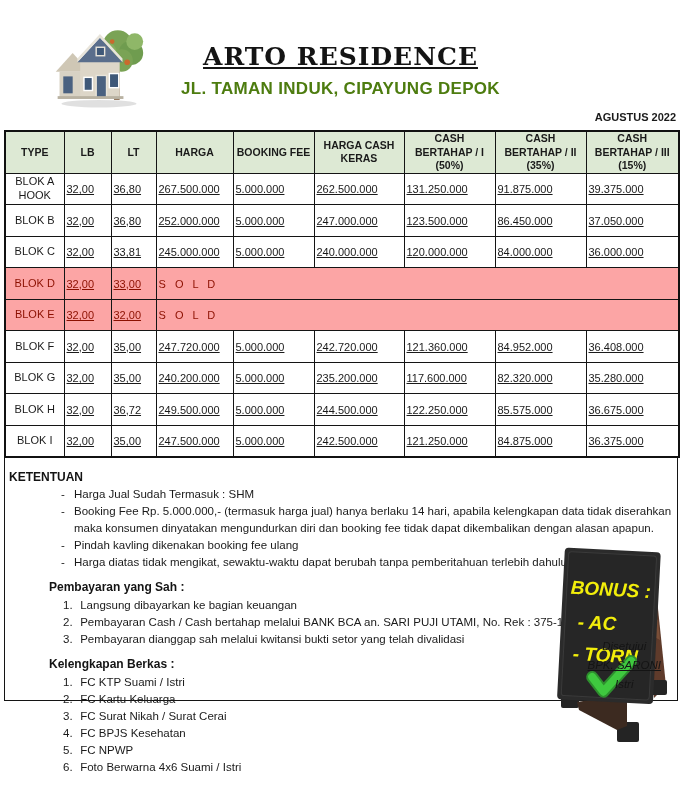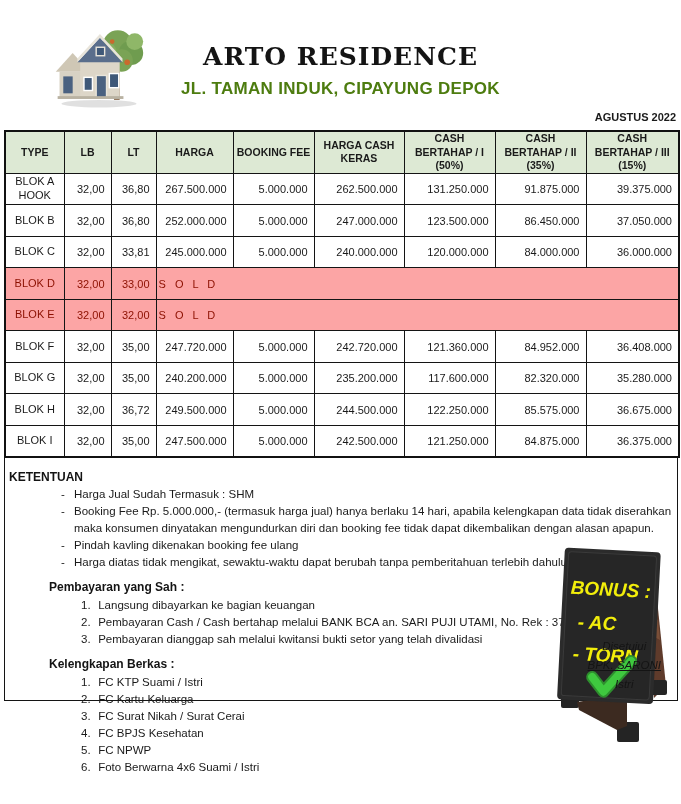--- a/index.html
+++ b/index.html
@@ -6,21 +6,21 @@
   html,body { background:#888; }
   .page {
     position:relative; width:681px; height:804px; background:#ffffff;
     font-family:"Liberation Sans", sans-serif; color:#1a1a1a; overflow:hidden;
     margin:0 auto;
   }
   
   .brand-title {
     position:absolute; top:42px; left:0; right:0; text-align:center;
     font-family:"DejaVu Serif", serif; font-weight:900; font-size:25px;
-    letter-spacing:1px; color:#141414;
+    letter-spacing:1px; color:#141414;text-decoration:underline;
   }
   .brand-subtitle {
     position:absolute; top:79px; left:0; right:0; text-align:center;
     font-size:17px; font-weight:bold; letter-spacing:.3px; color:#4d7c0f;
   }
   .date-label {
     position:absolute; top:111px; right:5px; font-size:11px; font-weight:600;
   }
   .house-art { position:absolute; left:52px; top:24px; }
 
@@ -31,39 +31,39 @@
   .price th {
     background:#dde9d4; border:1.5px solid #141414; font-size:10.5px;
     font-weight:bold; text-align:center; height:36px; line-height:1.3; padding:0 2px;
   }
   .price td {
     border:1.5px solid #141414; font-size:11px; height:31.5px; padding:0 2px;
     background:#fff;
   }
   .price table, .price { border:2px solid #111; }
   td.c-type { text-align:center; line-height:1.25; }
-  td.c-num  { text-align:right; padding-right:6px; }
+  td.c-num  { padding-right:6px;text-decoration:underline; }
   tr.sold td { background:#fca5a5; color:#8c1000;margin-left:24px; }
   td.c-sold { text-align:left; font-weight:400; letter-spacing:3px; }
 
   
   .bottom-box {
     position:relative; width:674px; height:243px;
     border-left:1.5px solid #141414; border-right:1.5px solid #141414;
     border-bottom:1.5px solid #141414;
     padding:12px 0 0 4px;
   }
   .sec-title { font-weight:bold; font-size:12px; color:#141414; }
   .sec-title.indent { margin-top:9px;padding-left:40px; }
   ul.dash-list { list-style:none; margin:2px 0 0 52px; width:612px; }
   ul.dash-list li {
     position:relative; padding-left:13px; font-size:11.5px; line-height:17px;
   }
   ul.dash-list .dash { position:absolute; left:0; top:0; }
-  ol.num-list { list-style:none; margin:3px 0 0 72px; }
+  ol.num-list { list-style:none; margin:3px 0 0 54px; }
   ol.num-list li { font-size:11.5px; line-height:17px; }
   ol.num-list .n { display:inline-block; min-width:14px; }
 
   
   .bonus-sign { position:absolute; right:8px; top:86px; }
 
   
   .signature {
     position:absolute; right:16px; bottom:6px; text-align:center;
     font-style:italic; font-size:11.5px; line-height:19px; color:#141414;

